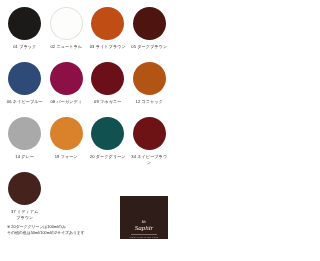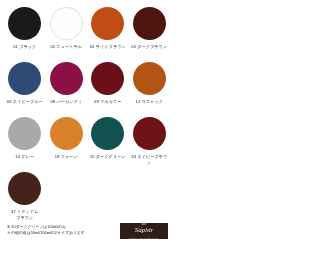--- a/index.html
+++ b/index.html
@@ -70,26 +70,26 @@
 
   .footer-line {
     white-space: nowrap;
   }
 
   .brand-badge {
     position: absolute;
     right: 6px;
     bottom: 22px;
     width: 48px;
-    height: 16px;
+    height: 43px;
     background: #2e1d18;
     display: flex;
     flex-direction: column;
     align-items: center;
-    justify-content: flex-start;
+    justify-content: flex-end;
   }
 
   .brand-mark {
     font-size: 3.2px;
     color: #d8cfc7;
     letter-spacing: 0.3px;
     line-height: 1;
   }
 
   .brand-name {

